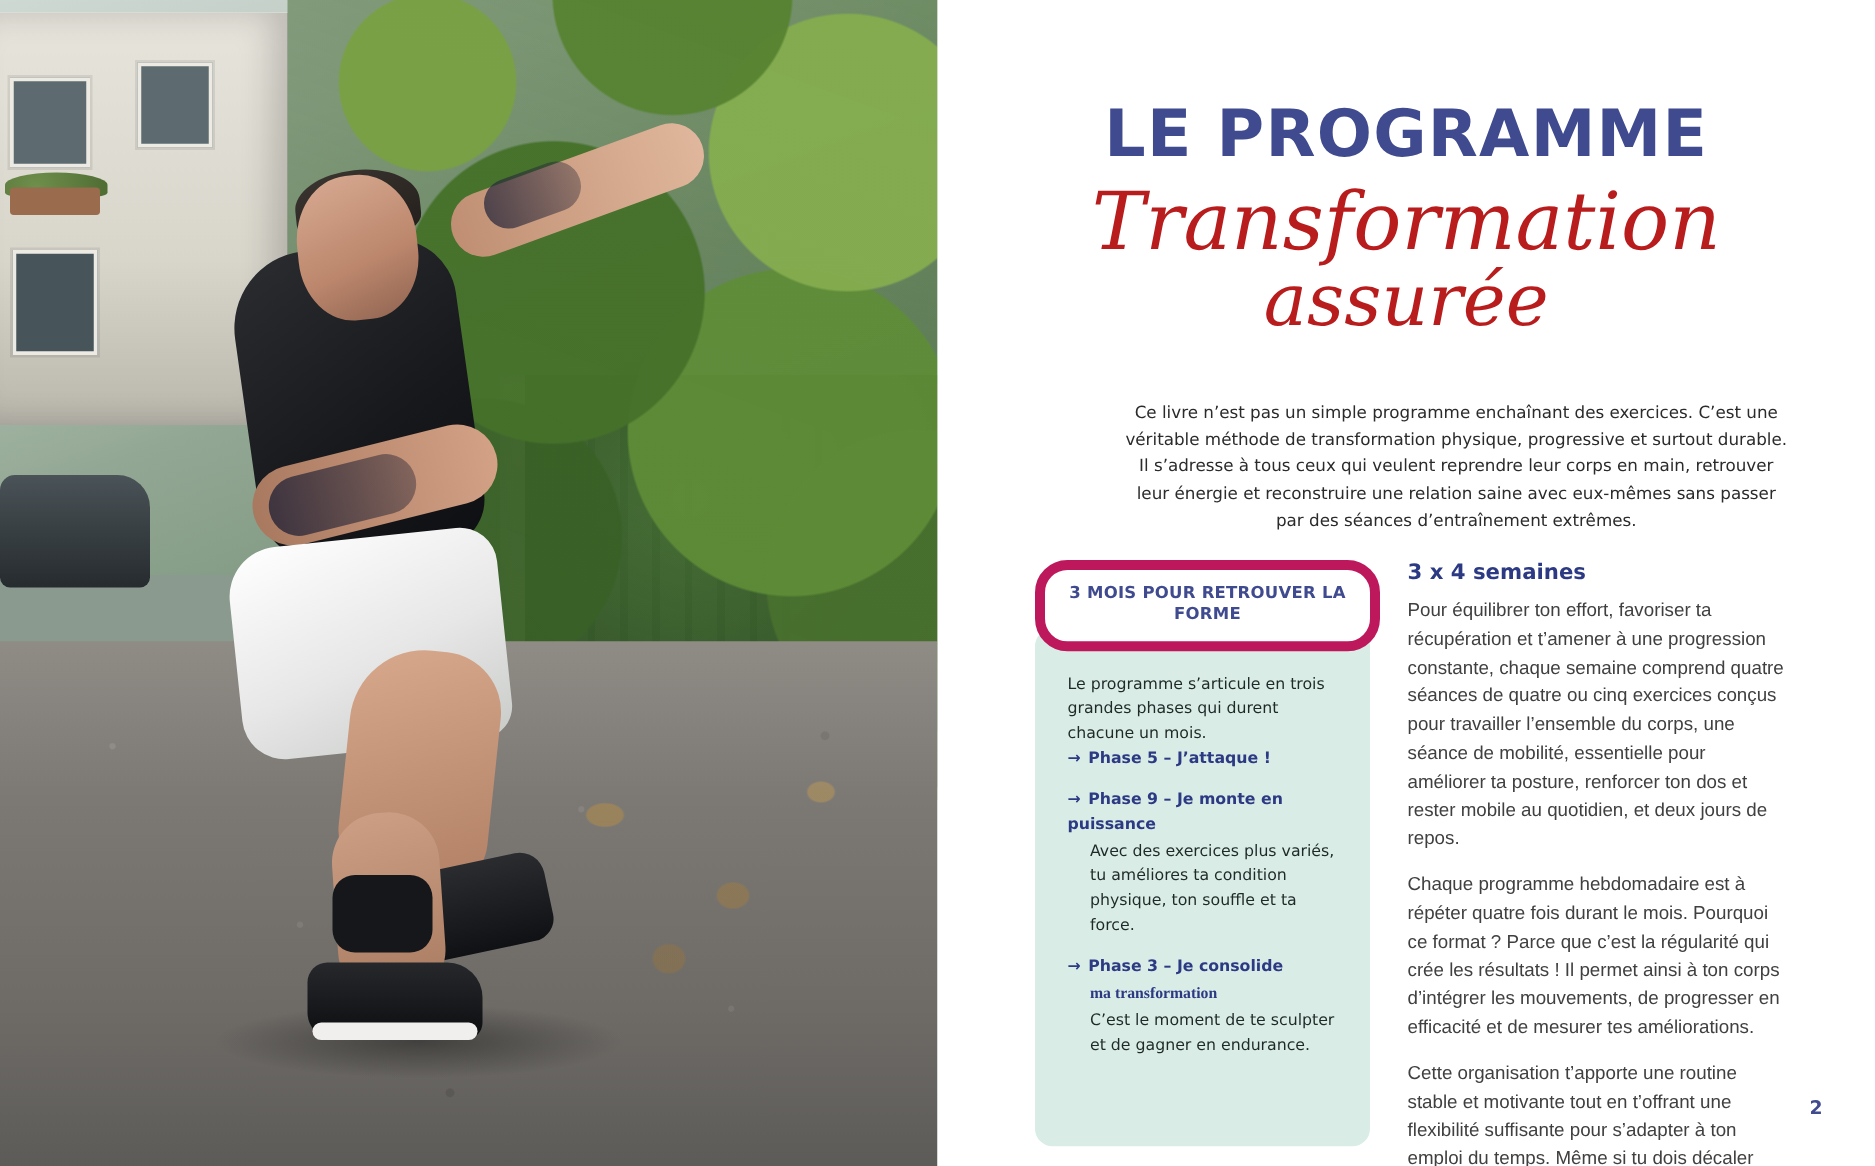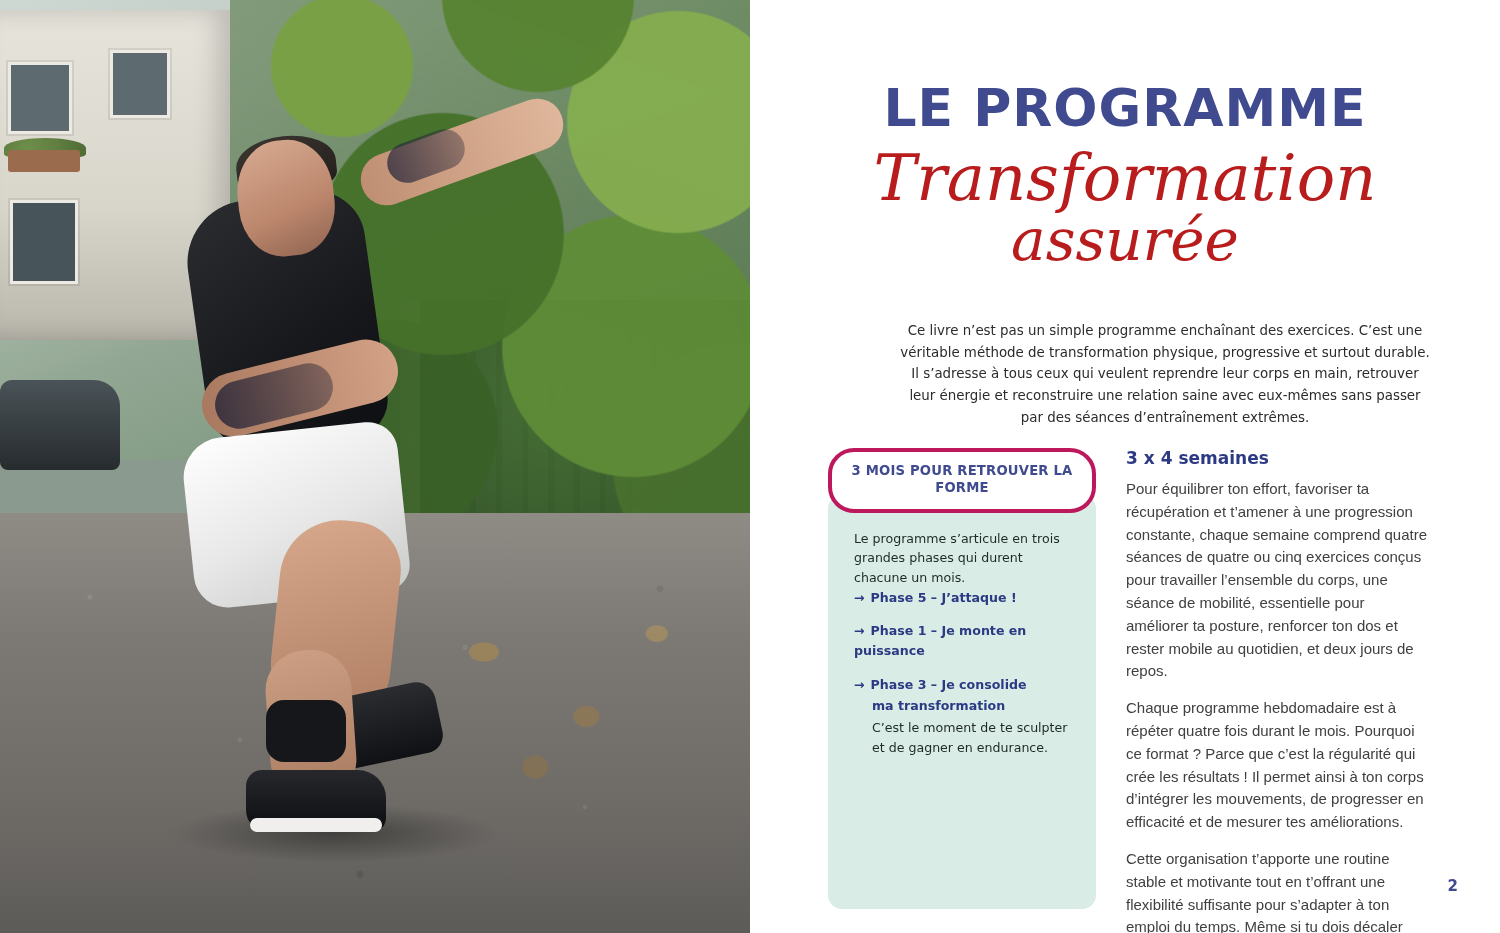--- a/index.html
+++ b/index.html
@@ -308,21 +308,21 @@
     gap: 30px;
   }
   .col-left { width: 268px; position: relative; }
   .col-right { width: 302px; }
 
   .pill {
     position: relative;
     z-index: 3;
     width: 248px;
     margin: 0 auto;
-    border: 4px solid #be185d;
+    border: 8px solid #be185d;
     border-radius: 26px;
     background: #ffffff;
     color: #3f4a8f;
     font-family: "DejaVu Sans", sans-serif;
     font-weight: bold;
     font-size: 13.2px;
     text-align: center;
     padding: 11px 6px 12px;
     line-height: 1.28;
     letter-spacing: 0.2px;
@@ -346,21 +346,21 @@
     font-weight: bold;
     display: block;
     margin-bottom: 2px;
   }
   .phase-head .arrow {
     display: inline-block;
     margin-right: 6px;
     color: #2c3a84;
   }
   .phase-body { display: block; padding-left: 18px; }
-  .phase-head-l2 { display: block; padding-left: 18px; }
+  .phase-head-l2 { display: block; padding-left: 18px; font-family: Liberation Serif, serif; }
 
   .col-right h2 {
     margin: 0 0 10px 0;
     color: #2c3a84;
     font-family: "DejaVu Sans", sans-serif;
     font-size: 17px;
     font-weight: bold;
   }
   .col-right p {
     margin: 0 0 14px 0;
@@ -440,22 +440,23 @@
           <p class="mint-intro">Le programme s’articule en trois grandes phases qui durent chacune un mois.</p>
 
           <div class="phase">
             <span class="phase-head">
               <span class="arrow">→</span><span>Phase 5 – J’attaque !</span>
             </span>
           </div>
 
           <div class="phase">
             <span class="phase-head">
-              <span class="arrow">→</span><span>Phase 1 – Je monte en puissance</span>
+              <span class="arrow">→</span><span>Phase 9 – Je monte en puissance</span>
             </span>
+            <span class="phase-body">Avec des exercices plus variés, tu améliores ta condition physique, ton souffle et ta force.</span>
           </div>
 
           <div class="phase">
             <span class="phase-head">
               <span class="arrow">→</span><span>Phase 3 – Je consolide</span>
             </span>
             <span class="phase-head phase-head-l2">ma transformation</span>
             <span class="phase-body">C’est le moment de te sculpter et de gagner en endurance.</span>
           </div>
         </div>

